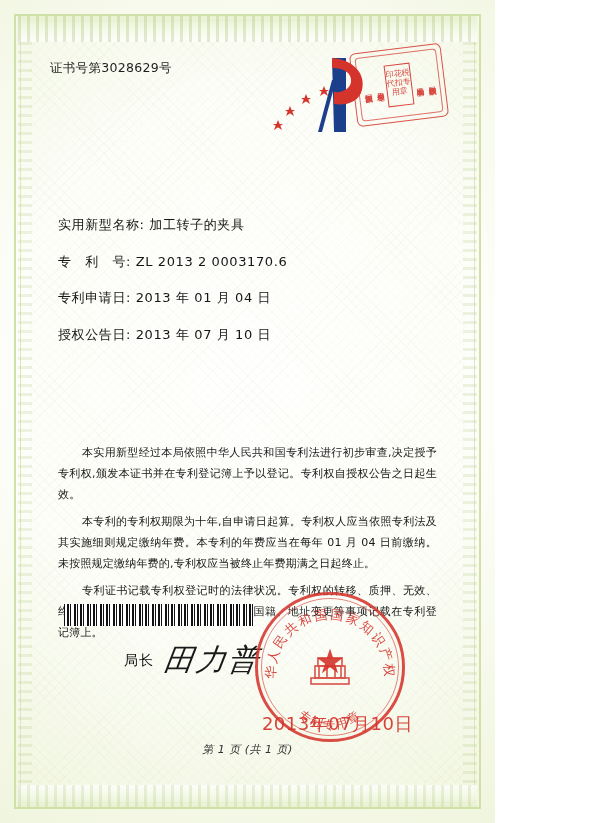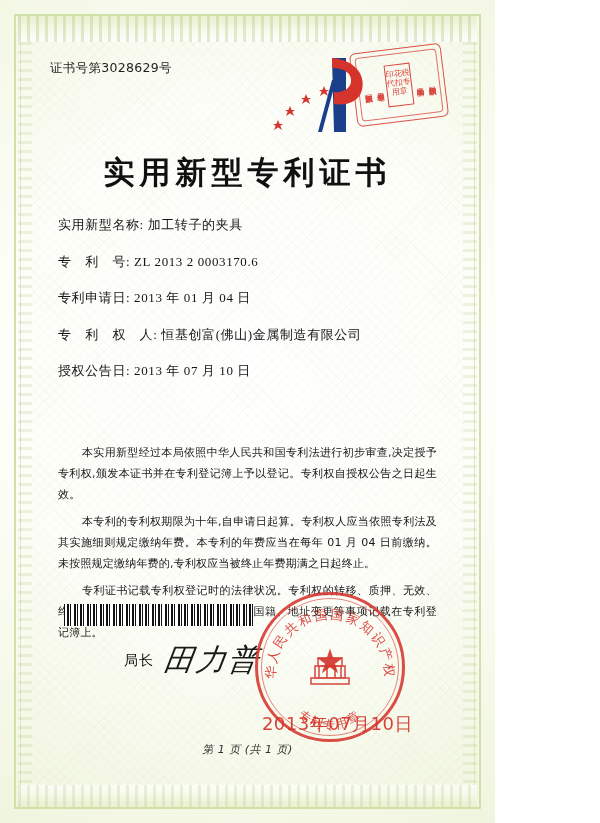--- a/index.html
+++ b/index.html
@@ -198,21 +198,20 @@
     letter-spacing: 5px;
     color: #101010;
   }
 
   
   .fields {
     position: absolute;
     left: 14px;
     right: 10px;
     top: 172px;
-    font-family: Liberation Serif, serif;
   }
   .field-row {
     font-size: 13px;
     color: #161616;
     margin-bottom: 18.5px;
     letter-spacing: .6px;
     white-space: nowrap;
   }
   .field-label {
     display: inline-block;
@@ -374,38 +373,33 @@
       <div class="ring2"></div>
       <div class="seal-text">
         <div class="st-col c1">国家知识产权局</div>
         <div class="st-col c2">专利局专用章</div>
         <div class="st-col c3">中华人民共和国</div>
         <div class="st-col c4">国家知识产权局</div>
       </div>
       <div class="center-box">印花税代扣专用章</div>
     </div>
 
-    <div class="title">实用新型专利证书</div>
 
     <div class="fields">
       <div class="field-row">
         <span class="field-label">实用新型名称:</span>
         <span class="field-value">加工转子的夹具</span>
       </div>
       <div class="field-row">
         <span class="field-label">专　利　号:</span>
         <span class="field-value">ZL 2013 2 0003170.6</span>
       </div>
       <div class="field-row">
         <span class="field-label">专利申请日:</span>
         <span class="field-value">2013 年 01 月 04 日</span>
-      </div>
-      <div class="field-row">
-        <span class="field-label">专　利　权　人:</span>
-        <span class="field-value">恒基创富(佛山)金属制造有限公司</span>
       </div>
       <div class="field-row">
         <span class="field-label">授权公告日:</span>
         <span class="field-value">2013 年 07 月 10 日</span>
       </div>
     </div>
 
     <div class="body-text">
       <p>本实用新型经过本局依照中华人民共和国专利法进行初步审查,决定授予专利权,颁发本证书并在专利登记簿上予以登记。专利权自授权公告之日起生效。</p>
       <p>本专利的专利权期限为十年,自申请日起算。专利权人应当依照专利法及其实施细则规定缴纳年费。本专利的年费应当在每年 01 月 04 日前缴纳。未按照规定缴纳年费的,专利权应当被终止年费期满之日起终止。</p>

